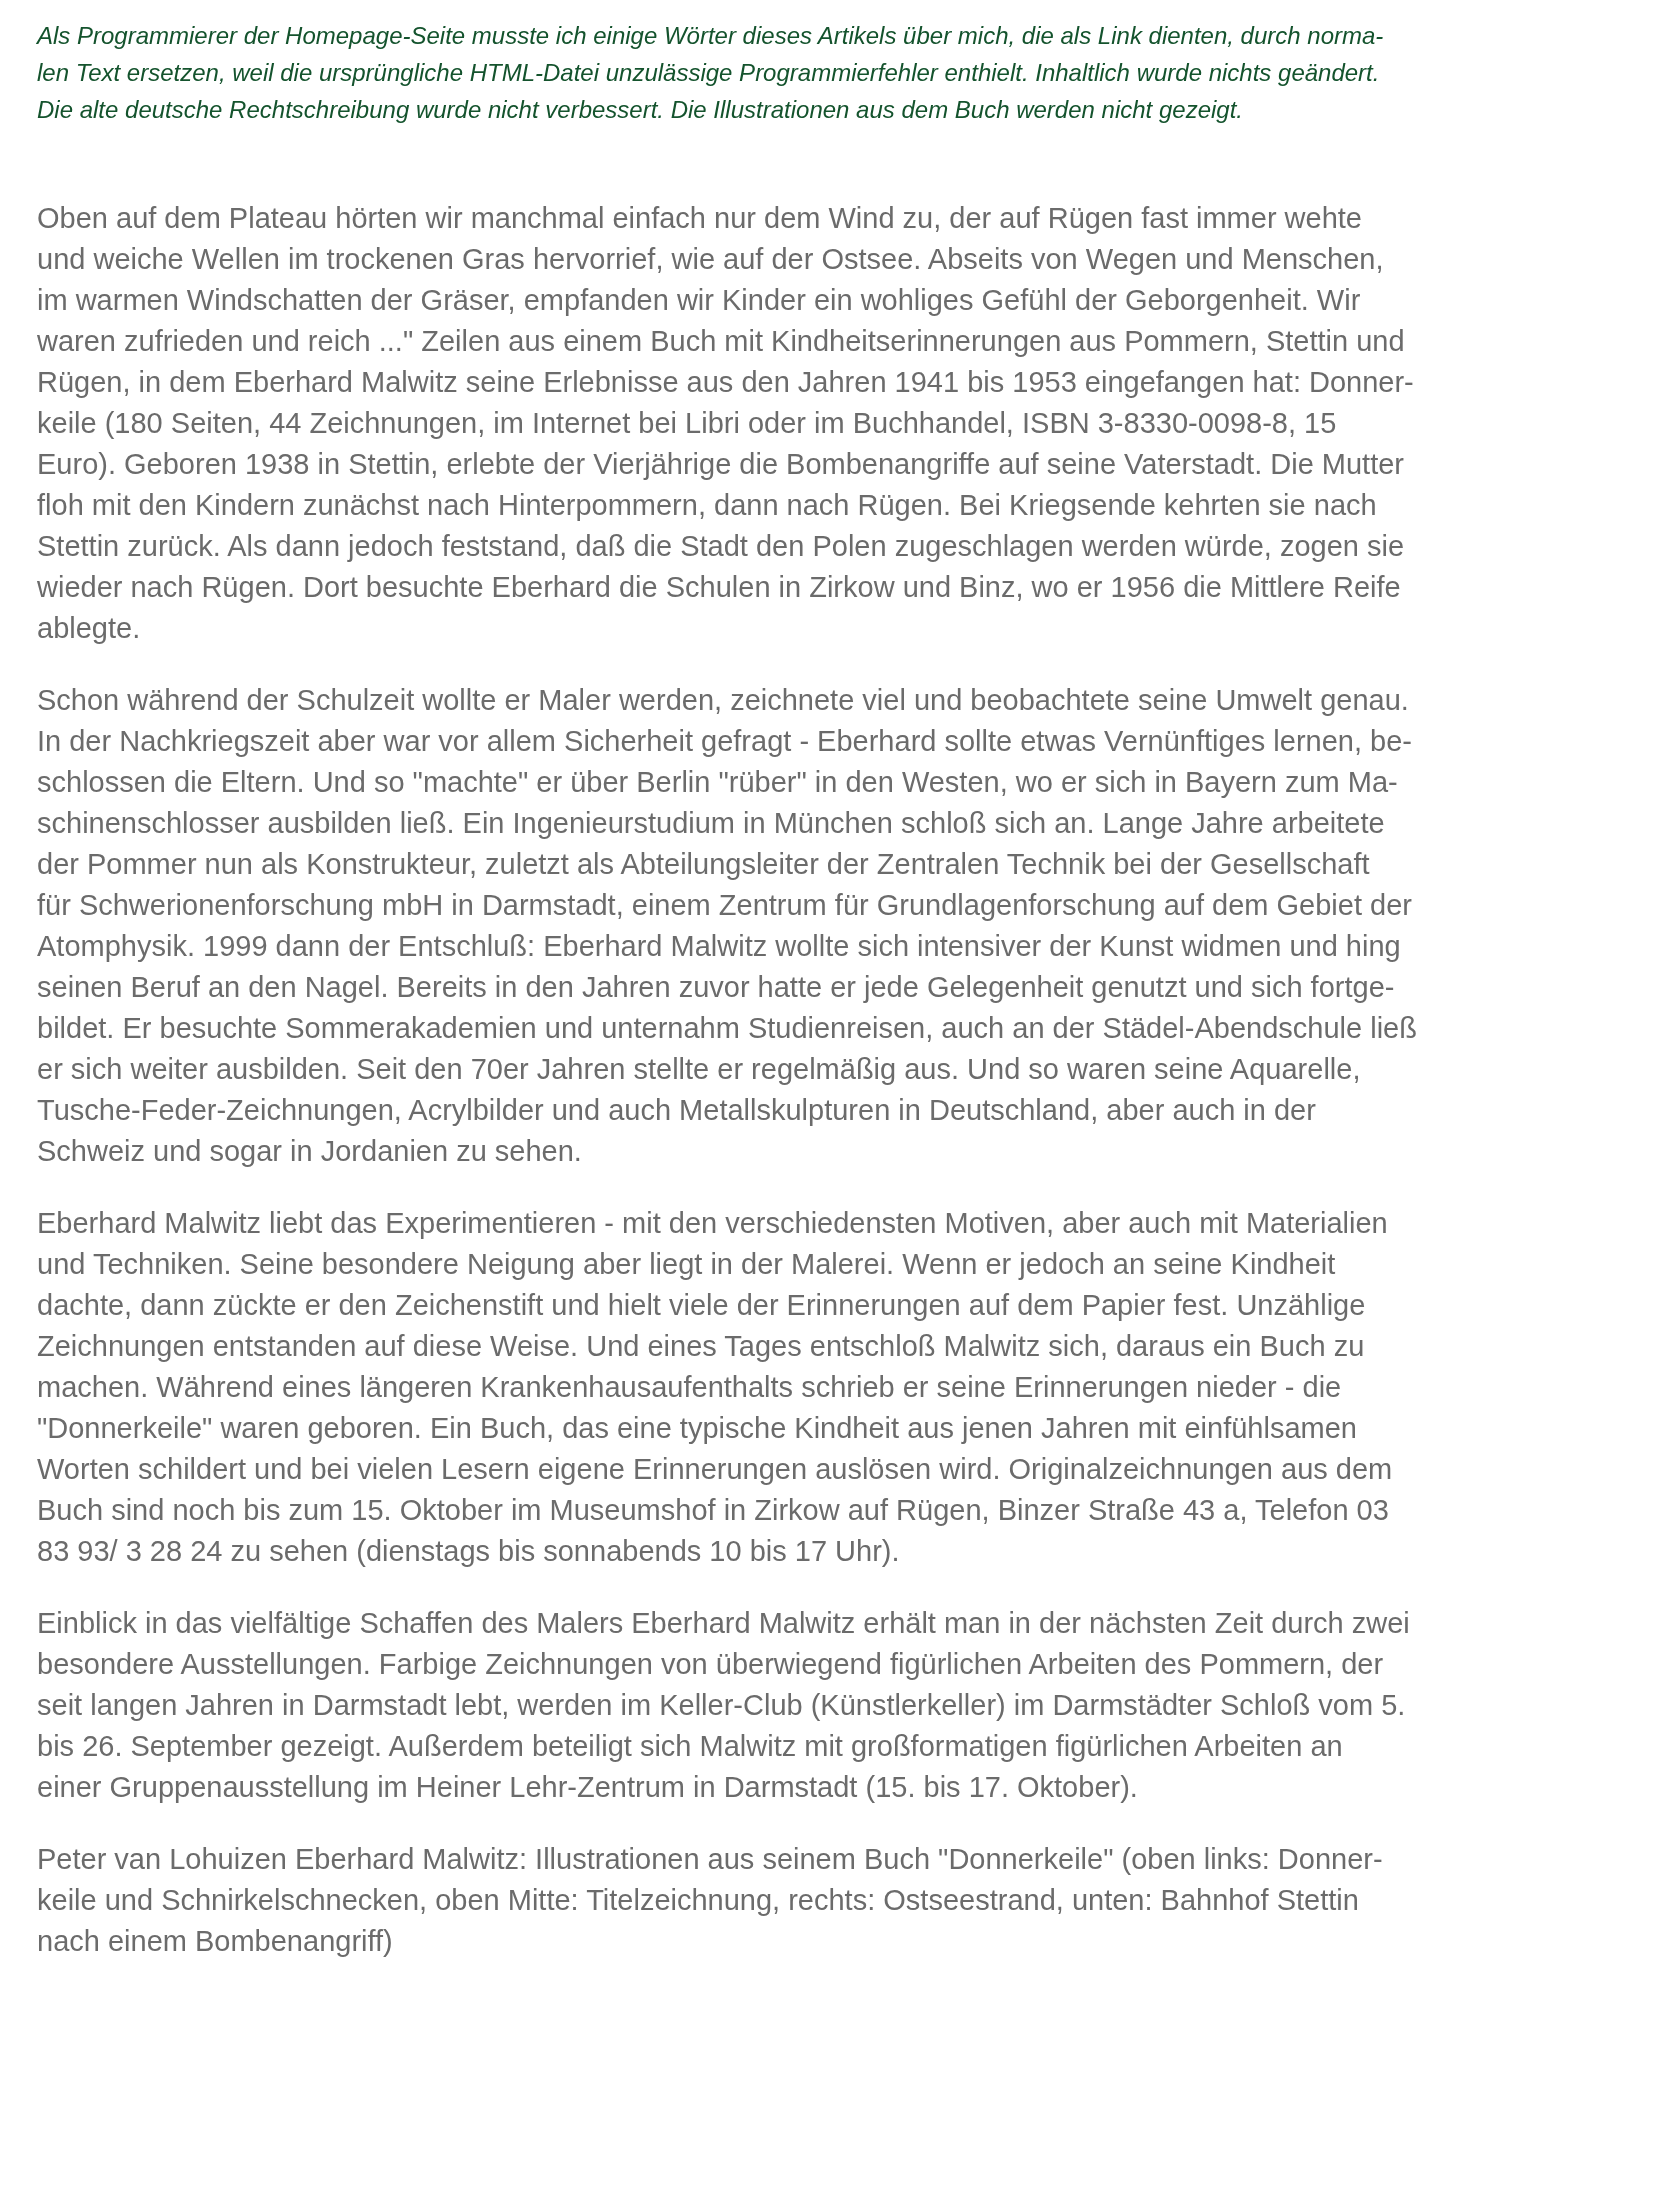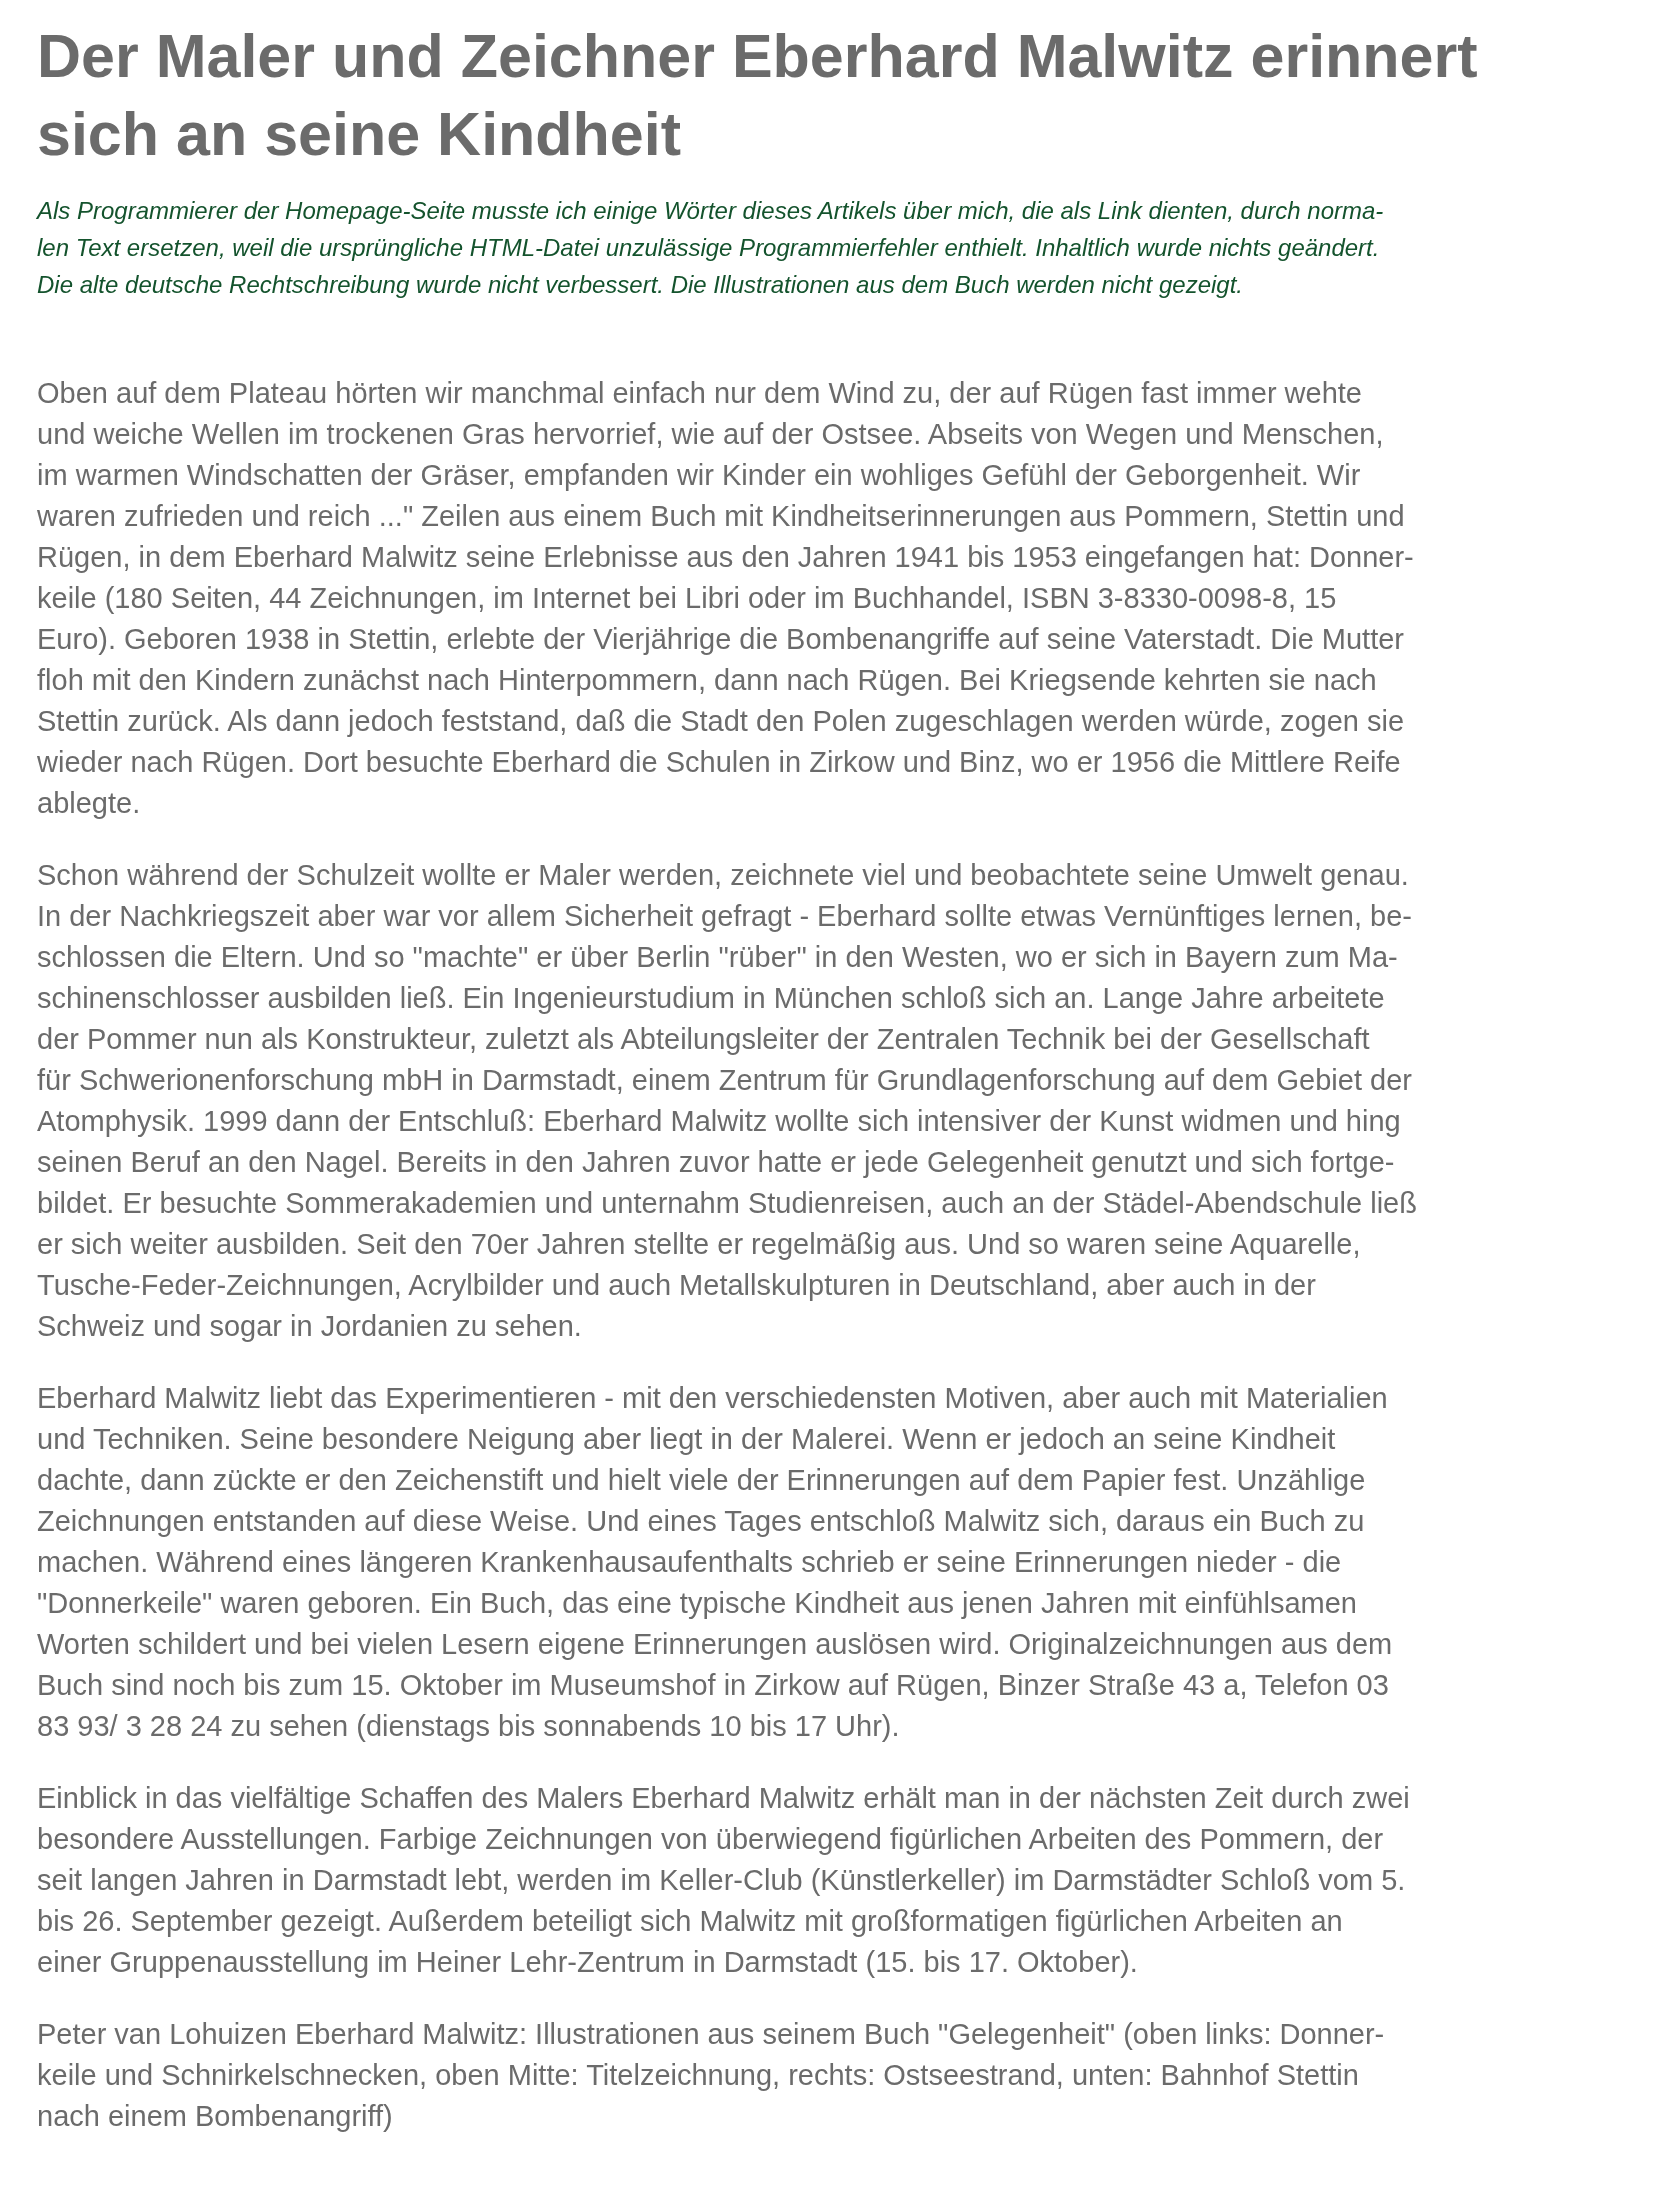--- a/index.html
+++ b/index.html
@@ -38,22 +38,20 @@
     line-height: 41px;
     margin: 8px 0 31px 0;
     white-space: pre-line;
     color: #6b6b6b;
   }
 </style>
 </head>
 <body>
 
 <article class="page">
-  <h1 class="page-title">Der Maler und Zeichner Eberhard Malwitz erinnert
-sich an seine Kindheit</h1>
 
   <p class="editor-note">Als Programmierer der Homepage-Seite musste ich einige Wörter dieses Artikels über mich, die als Link dienten, durch norma-
 len Text ersetzen, weil die ursprüngliche HTML-Datei unzulässige Programmierfehler enthielt. Inhaltlich wurde nichts geändert.
 Die alte deutsche Rechtschreibung wurde nicht verbessert. Die Illustrationen aus dem Buch werden nicht gezeigt.</p>
 
   <p class="body-paragraph">Oben auf dem Plateau hörten wir manchmal einfach nur dem Wind zu, der auf Rügen fast immer wehte
 und weiche Wellen im trockenen Gras hervorrief, wie auf der Ostsee. Abseits von Wegen und Menschen,
 im warmen Windschatten der Gräser, empfanden wir Kinder ein wohliges Gefühl der Geborgenheit. Wir
 waren zufrieden und reich ..." Zeilen aus einem Buch mit Kindheitserinnerungen aus Pommern, Stettin und
 Rügen, in dem Eberhard Malwitz seine Erlebnisse aus den Jahren 1941 bis 1953 eingefangen hat: Donner-
@@ -86,17 +84,17 @@
 Worten schildert und bei vielen Lesern eigene Erinnerungen auslösen wird. Originalzeichnungen aus dem
 Buch sind noch bis zum 15. Oktober im Museumshof in Zirkow auf Rügen, Binzer Straße 43 a, Telefon 03
 83 93/ 3 28 24 zu sehen (dienstags bis sonnabends 10 bis 17 Uhr).</p>
 
   <p class="body-paragraph">Einblick in das vielfältige Schaffen des Malers Eberhard Malwitz erhält man in der nächsten Zeit durch zwei
 besondere Ausstellungen. Farbige Zeichnungen von überwiegend figürlichen Arbeiten des Pommern, der
 seit langen Jahren in Darmstadt lebt, werden im Keller-Club (Künstlerkeller) im Darmstädter Schloß vom 5.
 bis 26. September gezeigt. Außerdem beteiligt sich Malwitz mit großformatigen figürlichen Arbeiten an
 einer Gruppenausstellung im Heiner Lehr-Zentrum in Darmstadt (15. bis 17. Oktober).</p>
 
-  <p class="body-paragraph">Peter van Lohuizen Eberhard Malwitz: Illustrationen aus seinem Buch "Gelegenheit" (oben links: Donner-
+  <p class="body-paragraph">Peter van Lohuizen Eberhard Malwitz: Illustrationen aus seinem Buch "Donnerkeile" (oben links: Donner-
 keile und Schnirkelschnecken, oben Mitte: Titelzeichnung, rechts: Ostseestrand, unten: Bahnhof Stettin
 nach einem Bombenangriff)</p>
 </article>
 
 
 </body></html>

